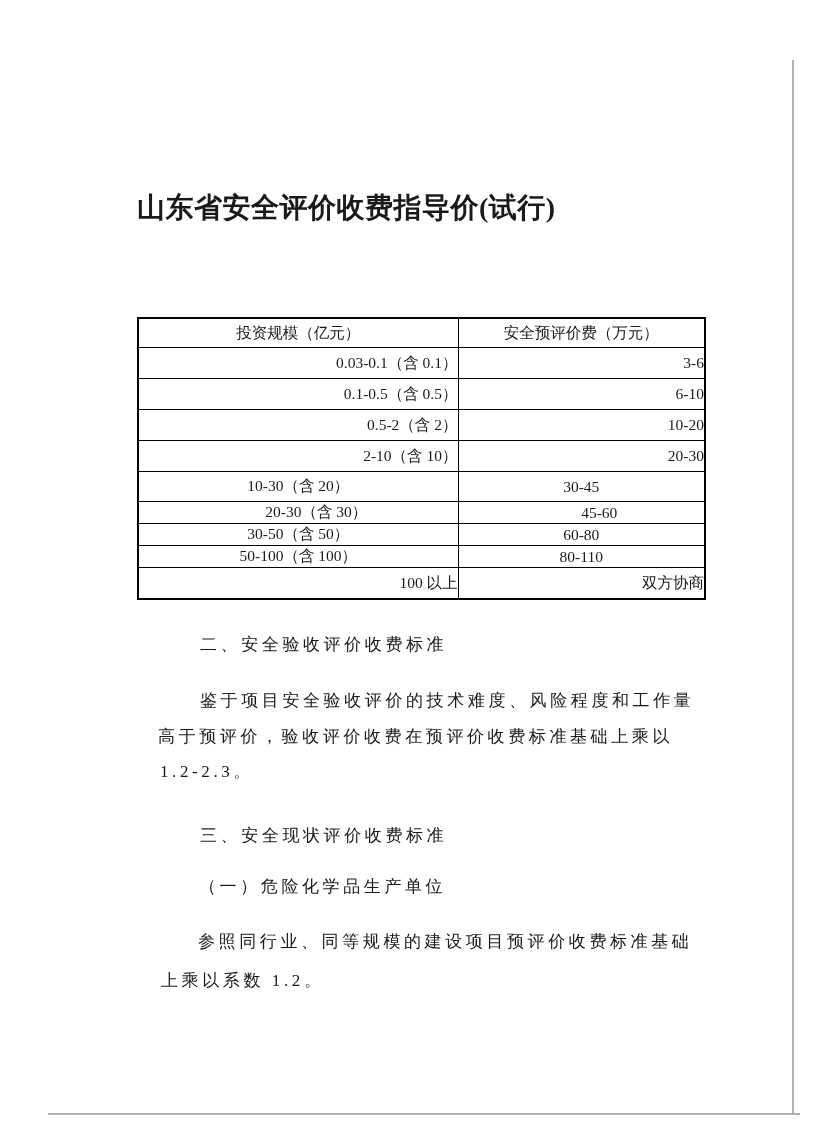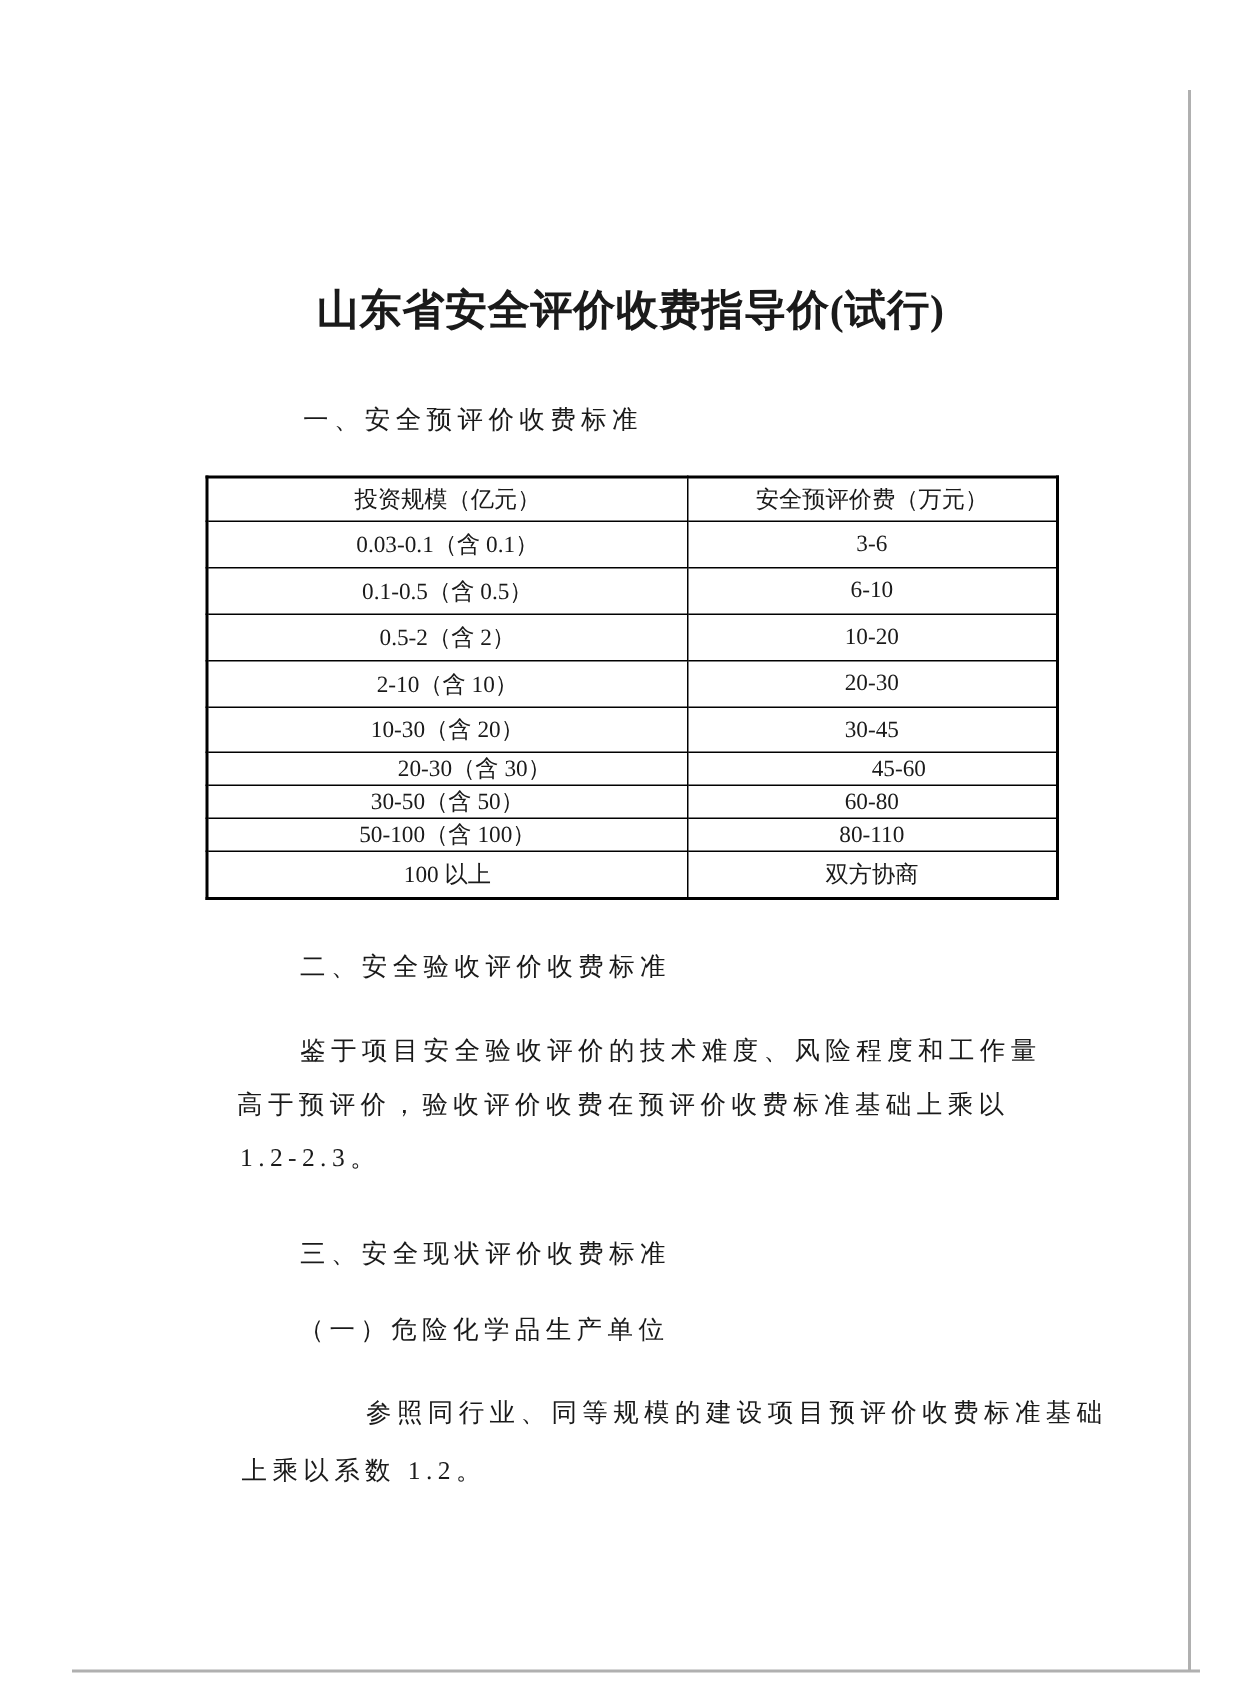--- a/index.html
+++ b/index.html
@@ -19,73 +19,72 @@
   .page-edge-right{
     position:absolute;left:792px;top:60px;width:2px;height:1054px;
     background:var(--page-edge);
   }
   .page-edge-bottom{
     position:absolute;left:48px;top:1113px;width:752px;height:2px;
     background:var(--page-edge);
   }
   .doc-title{
     position:absolute;left:137px;top:190px;width:567px;
-    margin:0;text-align:center;
+    margin:0;text-align:left;
     font-size:28px;font-weight:bold;letter-spacing:0.5px;
     line-height:36px;white-space:nowrap;
   }
   .line{
     position:absolute;
     font-size:17px;letter-spacing:3.6px;line-height:23px;
     white-space:nowrap;
   }
   
   .pos-s1-heading{left:202px;top:268px;}
   .pos-s2-heading{left:200px;top:633px;}
   .pos-p1-l1{left:200px;top:689px;}
   .pos-p1-l2{left:158px;top:725px;}
   .pos-p1-l3{left:160px;top:760px;}
   .pos-s3-heading{left:200px;top:824px;}
   .pos-s3-sub1{left:199px;top:875px;}
-  .pos-p2-l1{left:198px;top:930px;margin-left:46px;}
+  .pos-p2-l1{left:198px;top:930px;}
   .pos-p2-l2{left:161px;top:969px;}
   
   .fee-table{
     position:absolute;left:137px;top:317px;width:567px;
     border-collapse:collapse;
     border:2px solid var(--table-border);
     table-layout:fixed;
     font-family:Liberation Serif, serif;
   }
   .fee-table col.c1{width:320px;}
   .fee-table col.c2{width:247px;}
   .fee-table th,.fee-table td{
     border:1px solid var(--table-border);
     text-align:center;vertical-align:middle;
     font-size:15.5px;font-weight:normal;
     padding:0;color:var(--text);
     white-space:nowrap;overflow:hidden;
   }
   tr.h28 th{height:28px;}
   tr.h29 td{height:29px;}
-  tr.h30 td{height:30px;}
+  tr.h30 td{height:30px;text-align:right;}
   tr.h20 td{height:20px;}
   tr.h19 td{height:19px;padding-left:36px;}
 </style>
 </head>
 <body>
 
 <div class="canvas">
 
   <div class="page-edge-right"></div>
   <div class="page-edge-bottom"></div>
 
   <h1 class="doc-title">山东省安全评价收费指导价(试行)</h1>
 
-  <div class="line pos-s1-heading">一、安全预评价收费标准</div>
 
   <table class="fee-table">
     <colgroup>
         <col class="c1">
         <col class="c2">
       </colgroup>
     <thead>
       <tr class="h28">
         <th>投资规模（亿元）</th>
         <th>安全预评价费（万元）</th>

